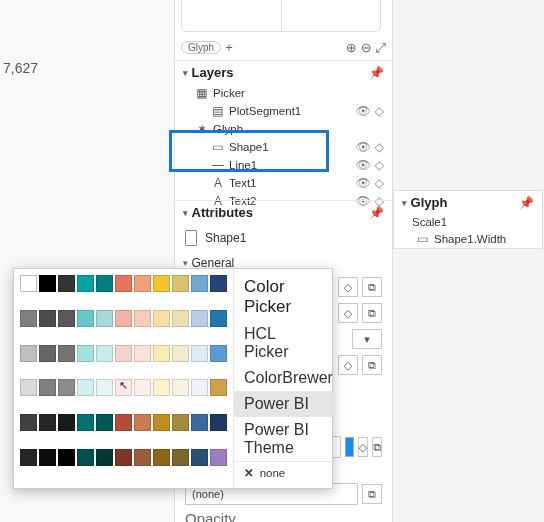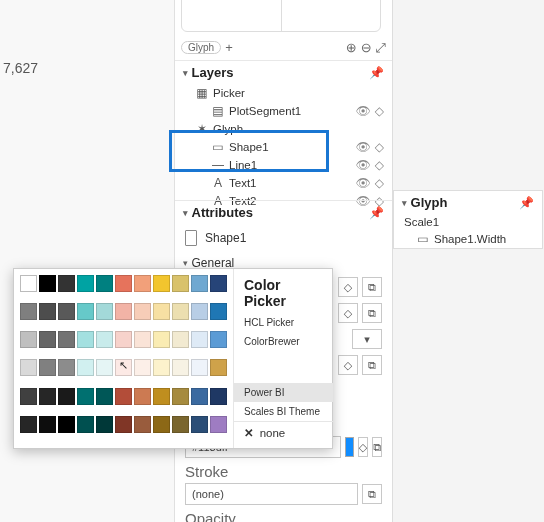--- a/index.html
+++ b/index.html
@@ -43,34 +43,34 @@
 
   .field-row { display:flex; align-items:center; gap:4px; padding:3px 10px; }
   .field-row .sq-btn { width:20px; height:20px; border:1px solid #c8c8c8; background:#fff; display:flex; align-items:center; justify-content:center; font-size:11px; color:#555; cursor:pointer; }
   .text-input { flex:1; height:22px; border:1px solid #c8c8c8; background:#fff; padding:0 6px; font-size:11px; color:#444; }
   .label-sm { font-size:15px; color:#666; padding:2px 10px 0; }
 
   .color-swatch { width:20px; height:20px; border:1px solid #aaa; }
 
   
   .right-panel { position:absolute; left:393px; top:190px; width:150px; background:#fff; border:1px solid #ddd; }
-  .right-panel .tree-item { padding-left:10px; }
+  .right-panel .tree-item { padding-left:18px; }
 
   
   .popup { position:absolute; left:13px; top:268px; width:320px; background:#fff; border:1px solid #ccc; box-shadow:0 3px 12px rgba(0,0,0,.25); display:flex; }
   .swatch-grid { padding:6px; display:grid; grid-template-columns: repeat(11, 17px); gap:2px; }
   .swatch { width:17px; height:17px; border:1px solid rgba(0,0,0,.15); cursor:pointer; }
   .swatch.white { border-color:#bbb; }
   .swatch.hover-mark { position:relative; }
   .swatch.hover-mark::after { content:"↖"; position:absolute; font-size:11px; left:3px; top:-1px; color:#222; }
 
   .popup-menu { flex:1; border-left:1px solid #e6e6e6; padding:4px 0; min-width:100px; }
-  .popup-menu .hdr { font-weight:700; padding:4px 10px; font-size:14px; color:#222; }
-  .popup-menu .item { padding:4px 10px; font-size:10px; color:#333; cursor:pointer; }
-  .popup-menu .item.sel { background:#e5e5e5;margin-top:32px; }
+  .popup-menu .hdr { font-weight:400; padding:4px 10px; font-size:17px; color:#222; }
+  .popup-menu .item { padding:4px 10px; font-size:16px; color:#333; cursor:pointer; }
+  .popup-menu .item.sel { background:#e5e5e5; }
   .popup-menu .none { display:flex; align-items:center; gap:6px; padding:4px 10px; border-top:1px solid #e6e6e6; font-size:11.5px; }
   .popup-menu .none .x { font-weight:bold; }
 
   .slider-track { flex:1; height:4px; background:#ccc; border-radius:2px; position:relative; }
   .slider-thumb { position:absolute; top:-4px; width:12px; height:12px; background:#fff; border:1px solid #888; border-radius:50%; }
 </style>
 </head>
 <body>
 
 <div class="bg-canvas"></div>
@@ -281,19 +281,19 @@
       <div class="swatch" style="background: rgb(140, 104, 22);"></div>
       <div class="swatch" style="background: rgb(122, 102, 46);"></div>
       <div class="swatch" style="background: rgb(43, 78, 119);"></div>
       <div class="swatch" style="background: rgb(158, 124, 194);"></div>
     </div>
   <div class="popup-menu">
     <div class="hdr">Color Picker</div>
     <div class="item">HCL Picker</div>
     <div class="item">ColorBrewer</div>
     <div class="item sel">Power BI</div>
-    <div class="item">Scales BI Theme</div>
+    <div class="item">Power BI Theme</div>
     <div class="none">
       <span class="x">✕</span>
       <span>none</span>
     </div>
   </div>
 </div>
 
 </body></html>

